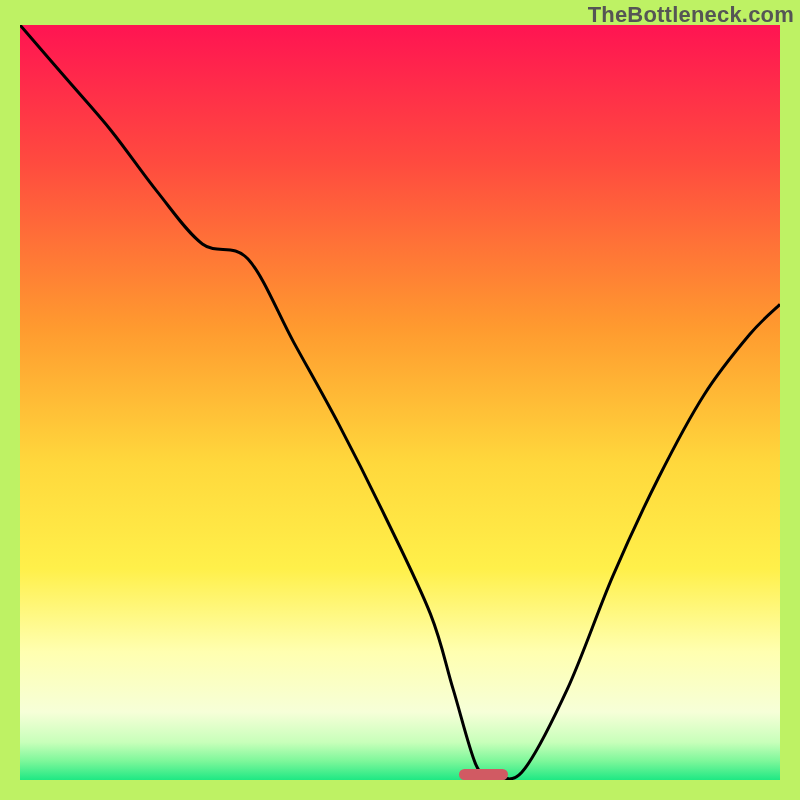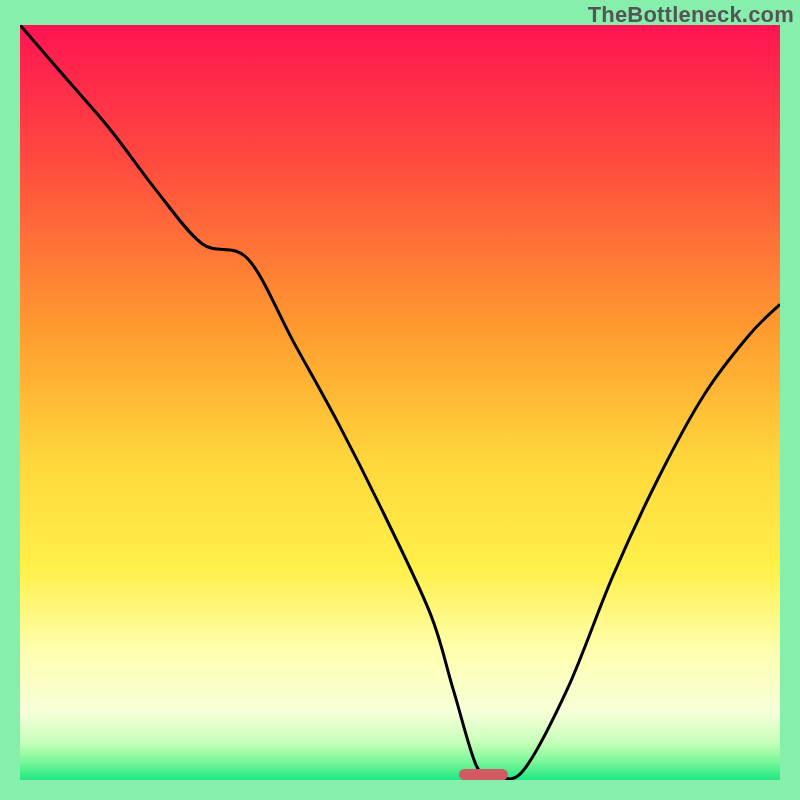--- a/index.html
+++ b/index.html
@@ -8,21 +8,21 @@
     width: 800px;
     height: 800px;
     background: #000;
     overflow: hidden;
     font-family: Arial, Helvetica, sans-serif;
   }
   .frame {
     position: relative;
     width: 800px;
     height: 800px;
-    background: #86efac;
+    background: #bef264;
   }
   .watermark {
     position: absolute;
     top: 2px;
     right: 6px;
     color: #555;
     font-size: 22px;
     font-weight: 600;
     letter-spacing: 0.2px;
     z-index: 10;

